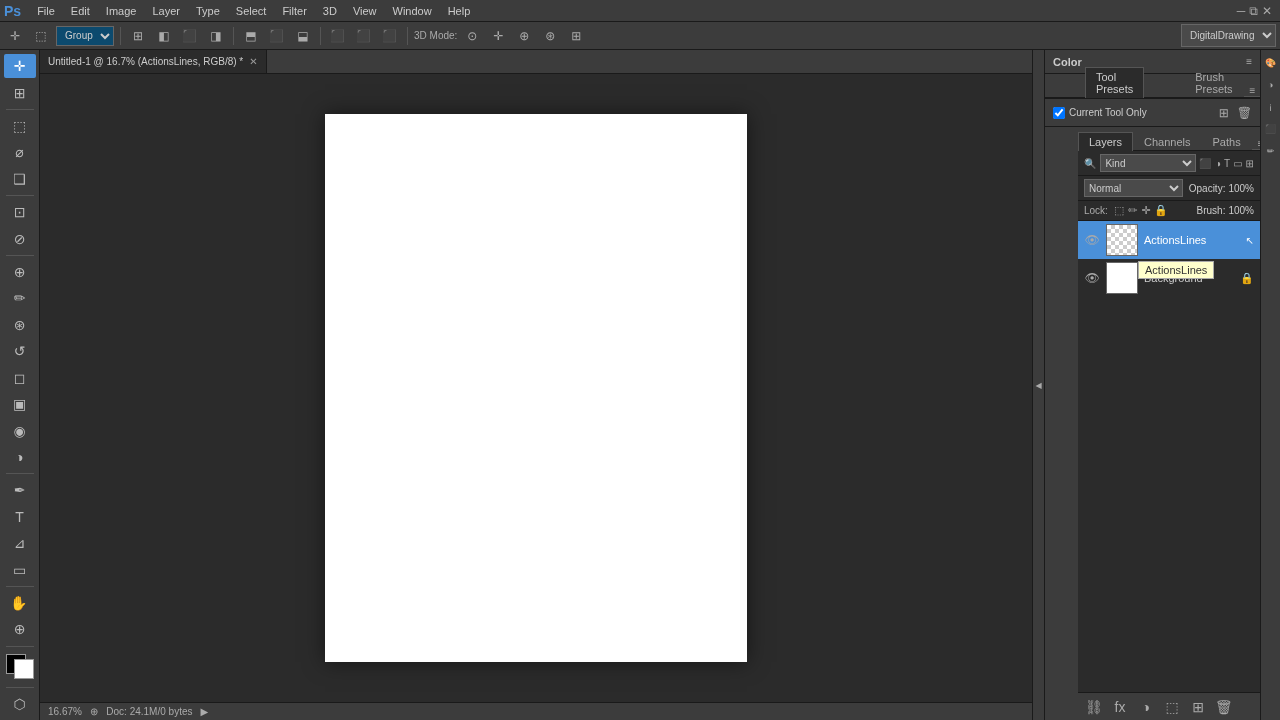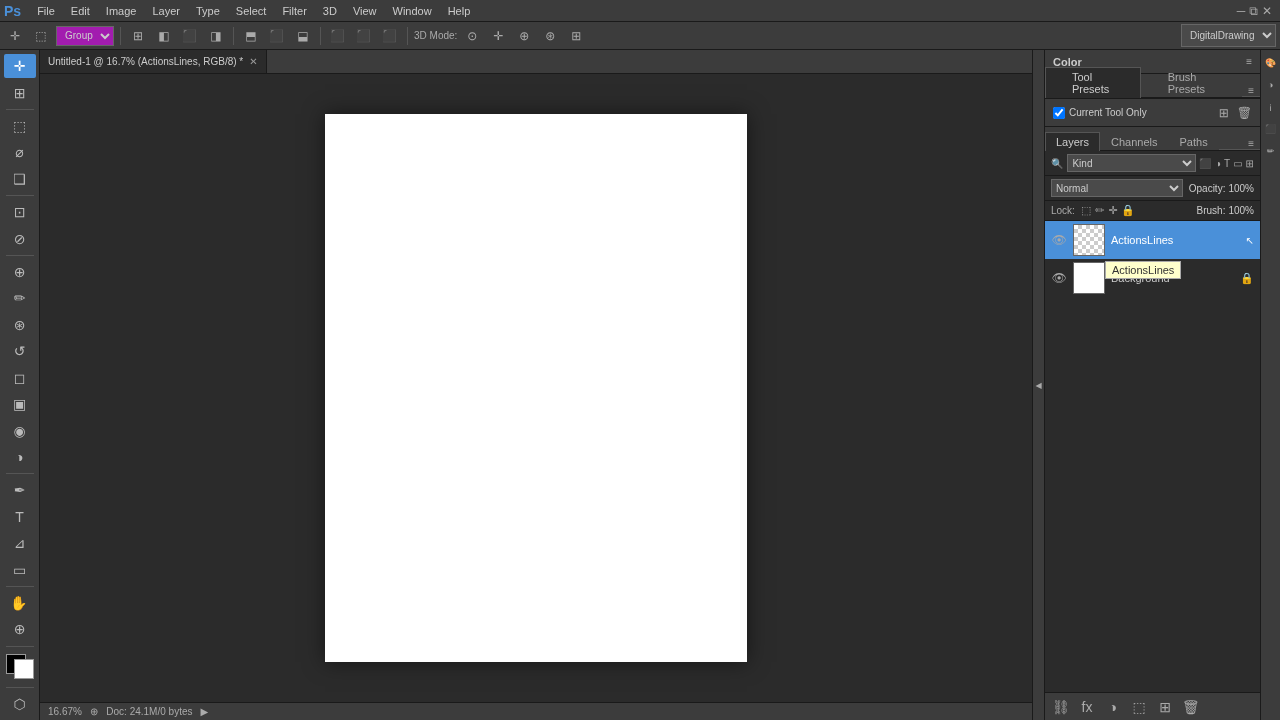--- a/index.html
+++ b/index.html
@@ -43,21 +43,21 @@
       display: flex;
       align-items: center;
       background: #3c3c3c;
       height: 28px;
       padding: 0 4px;
       border-bottom: 1px solid #1a1a1a;
       flex-shrink: 0;
       gap: 4px;
     }
     .options-select {
-      background: #a21caf;
+      background: #0c4a6e;
       border: 1px solid #666;
       color: #ccc;
       font-size: 10px;
       height: 20px;
       padding: 0 4px;
     }
     .options-icon {
       width: 22px;
       height: 22px;
       display: flex;
@@ -268,28 +268,29 @@
       border-bottom: 1px solid #1a1a1a;
     }
     .presets-tabs {
       display: flex;
       background: #3c3c3c;
       height: 24px;
       border-bottom: 1px solid #1a1a1a;
       align-items: flex-end;
     }
     .preset-tab {
-      padding: 3px 26px;
+      padding: 3px 10px;
       font-size: 11px;
       color: #aaa;
       cursor: pointer;
       border-top: 1px solid transparent;
       border-left: 1px solid transparent;
       border-right: 1px solid transparent;
       margin-bottom: -1px;
+      margin-left: 40px;
     }
     .preset-tab.active {
       background: #2b2b2b;
       color: #ccc;
       border-top: 1px solid #555;
       border-left: 1px solid #555;
       border-right: 1px solid #555;
     }
     .presets-content {
       background: #2b2b2b;
@@ -326,20 +327,21 @@
       color: #aaa;
       cursor: pointer;
       font-size: 12px;
     }
 
     
     #layers-panel {
       flex: 1;
       display: flex;
       flex-direction: column;
+      margin-left: 33px;
     }
     .layers-tabs {
       display: flex;
       background: #3c3c3c;
       height: 24px;
       border-bottom: 1px solid #1a1a1a;
       align-items: flex-end;
     }
     .layer-tab {
       padding: 3px 10px;

